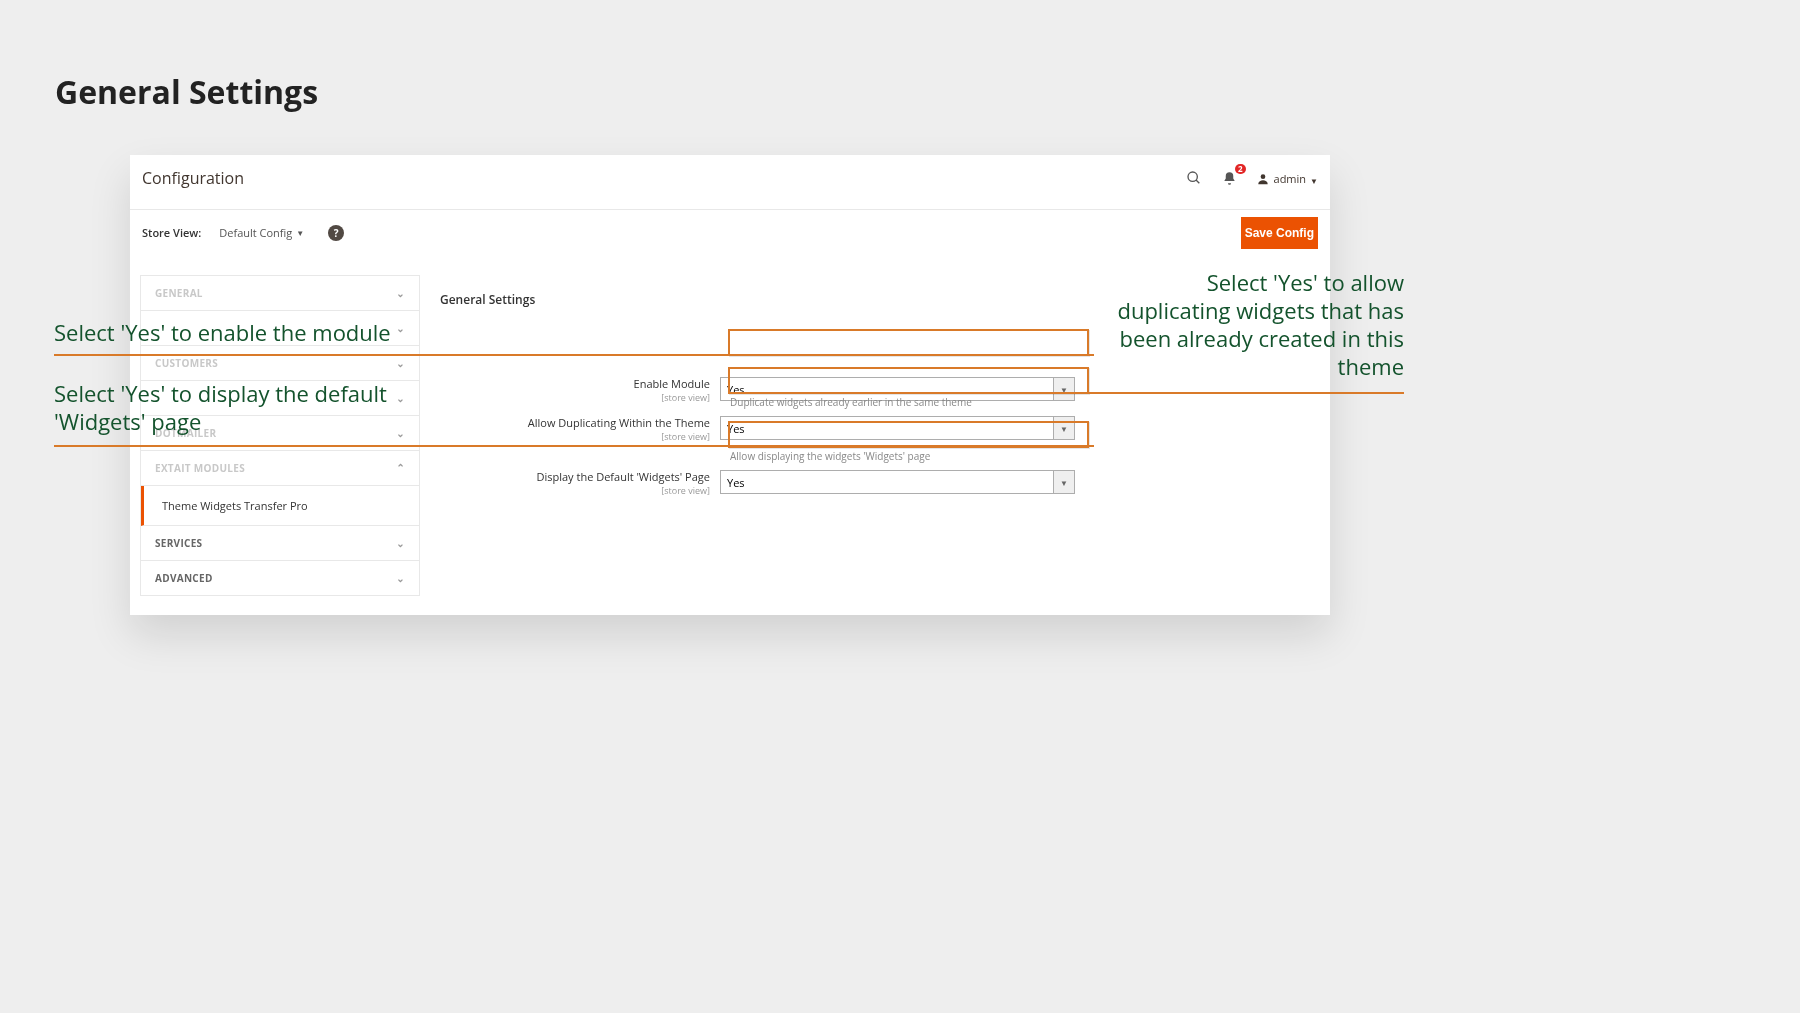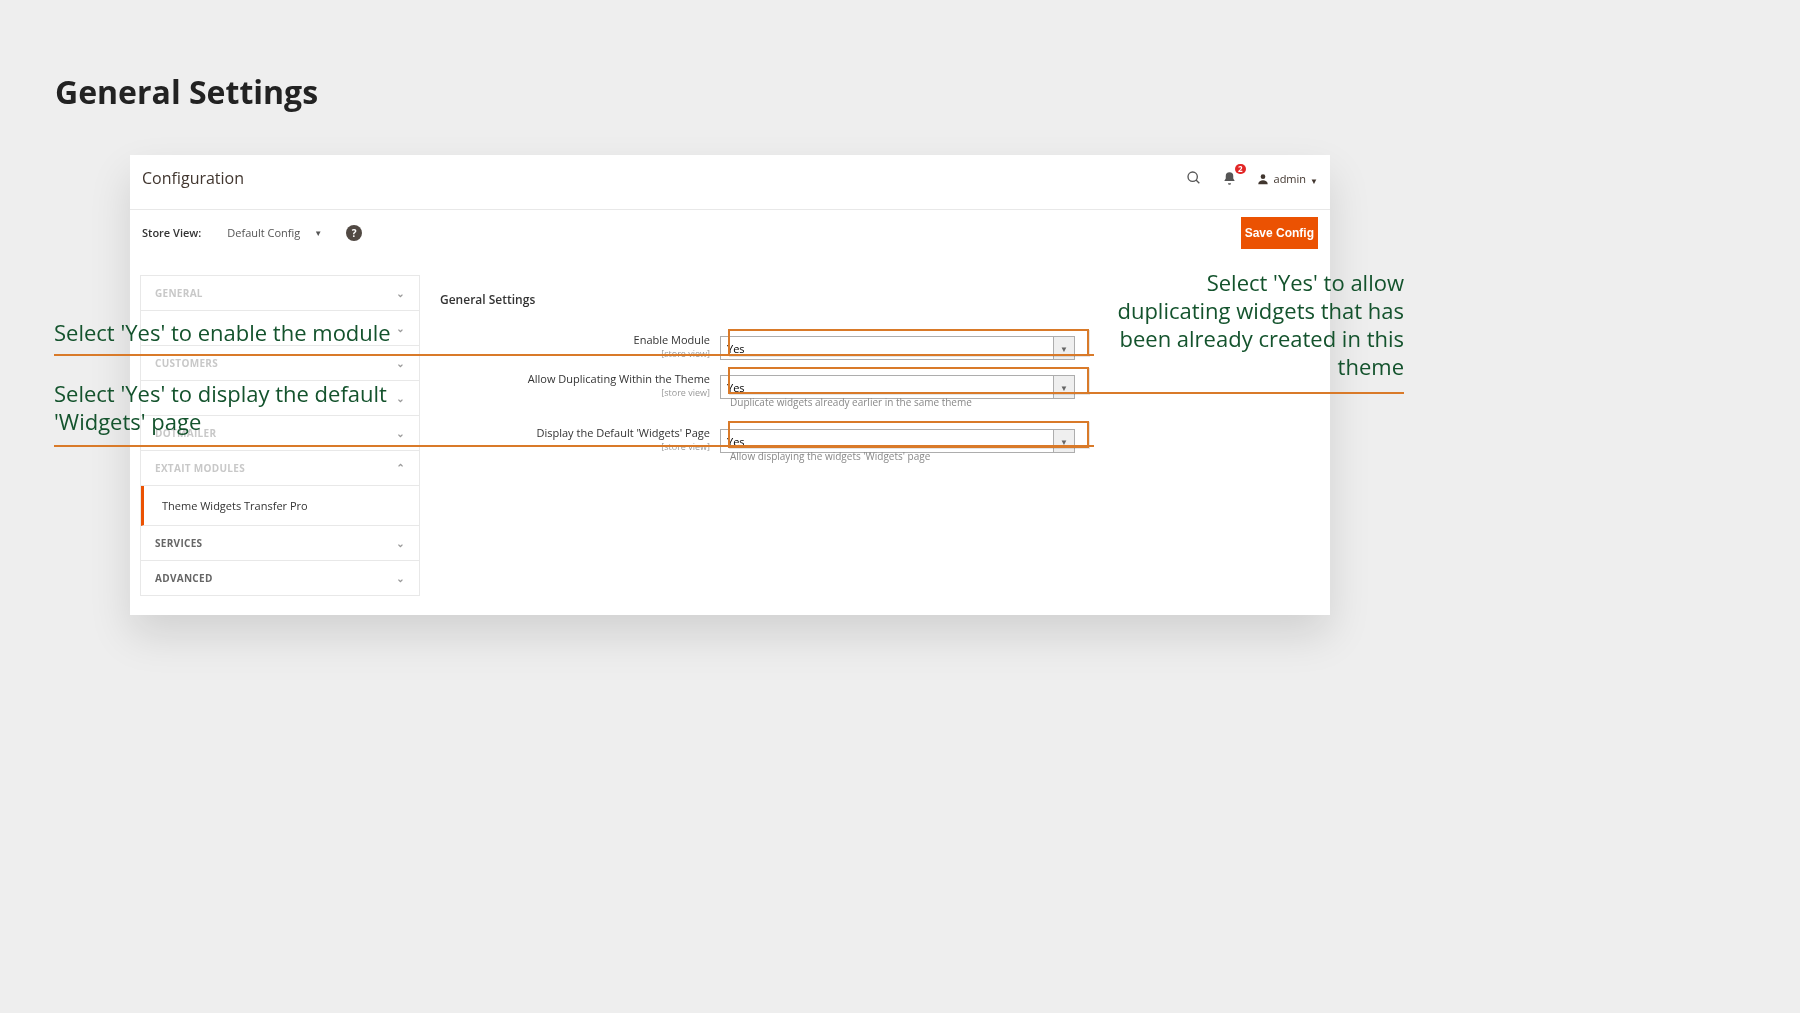--- a/index.html
+++ b/index.html
@@ -80,23 +80,23 @@
     height: 46px;
     display: flex;
     align-items: center;
     padding: 0 12px;
     border-top: 1px solid #e8e8e8;
   }
   .sv-label {
     font-size: 11px; font-weight: 600; color: #333;
   }
   .sv-select {
-    margin-left: 26px;
+    margin-left: 18px;
     font-size: 11px; color: #555;
-    display: flex; align-items: center; gap: 14px;
+    display: flex; align-items: center; gap: 4px;
     cursor: pointer;
   }
   .help-icon {
     margin-left: 24px;
     width: 16px; height: 16px; border-radius: 50%;
     background: #514943;
     color: #fff;
     font-size: 10px; font-weight: 700;
     display: flex; align-items: center; justify-content: center;
     cursor: pointer;
@@ -148,21 +148,22 @@
   .main-title {
     position: absolute;
     left: 310px; top: 136px;
     font-size: 12px; font-weight: 600; color: #333;
   }
 
   .form-row {
     position: absolute;
     left: 310px; right: 12px;
     display: flex;
-    align-items: flex-end;
+    align-items: center;
+    margin-top: 44px;
   }
   .form-row.r1 { top: 175px; }
   .form-row.r2 { top: 214px; }
   .form-row.r3 { top: 268px; }
 
   .fld-label {
     width: 280px;
     text-align: right;
     font-size: 11px;
     color: #333;

